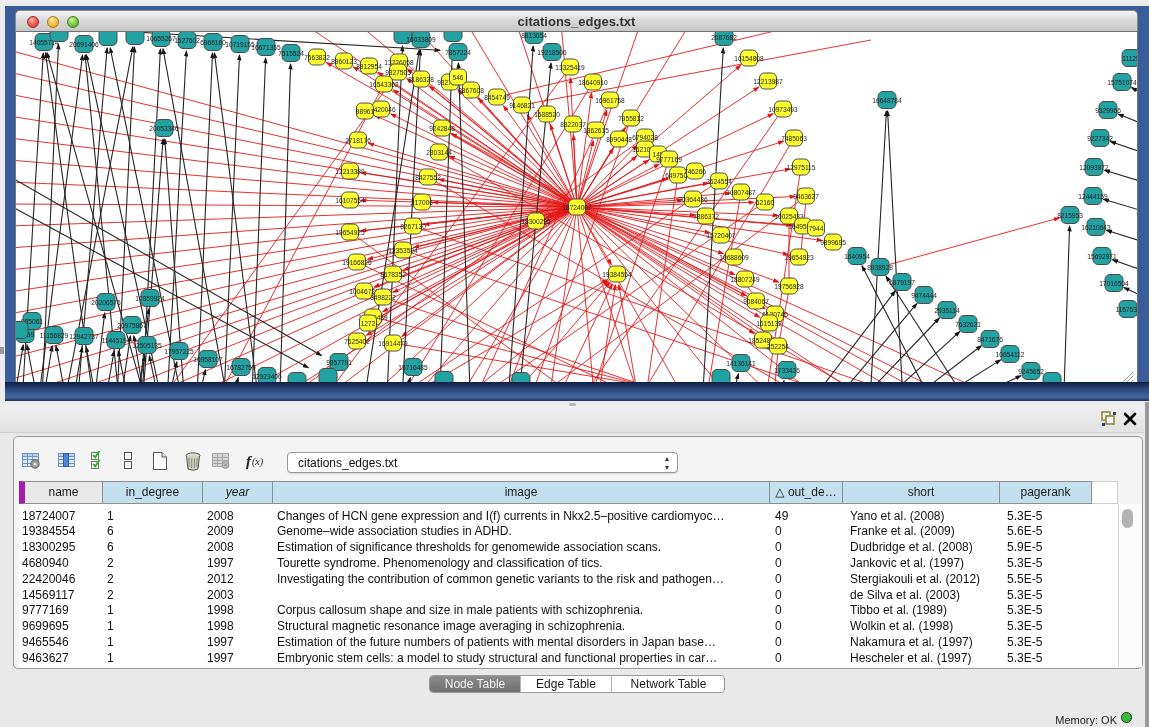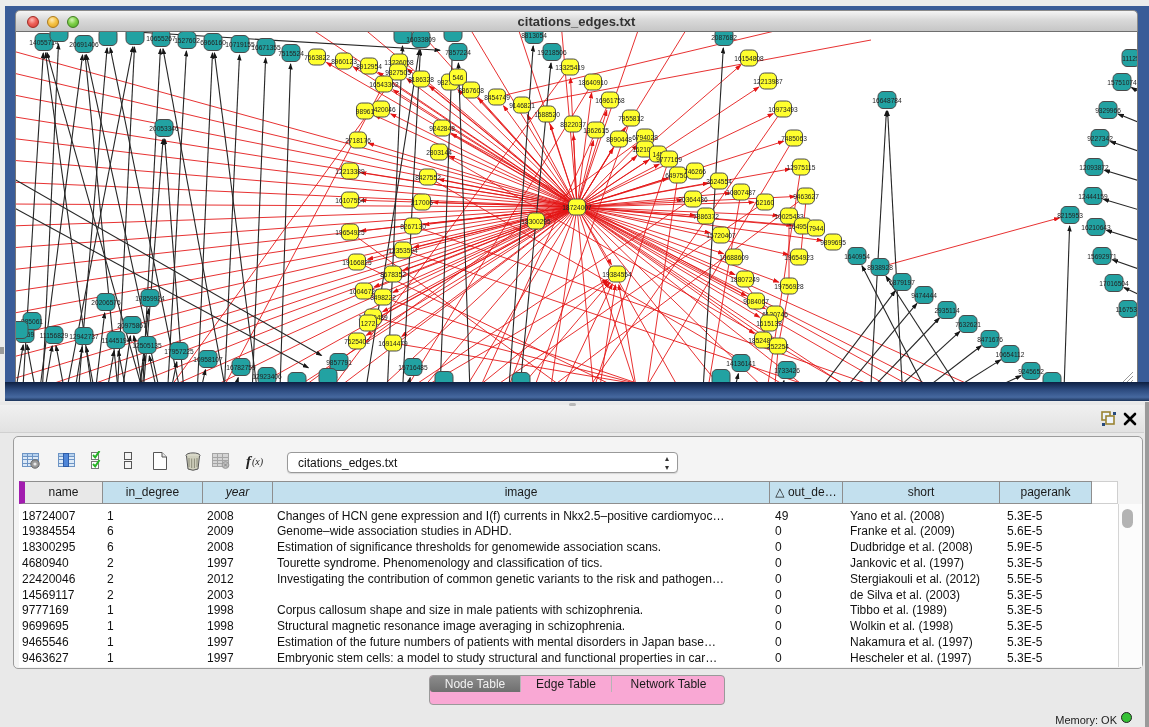--- a/index.html
+++ b/index.html
@@ -38,21 +38,21 @@
 .hcell { position:absolute; top:79px; height:23px; background:#c3e0ee;
   border:1px solid #8e8e8e; font-size:12px; color:#1a1a1a; text-align:center;
   line-height:21px; border-left:none; }
 #tablebg { left:19px; top:102px; width:1099px; height:163px; background:#fff; }
 .row { position:absolute; left:0; width:1149px; height:16px; font-size:12px; color:#111; }
 .row span { position:absolute; top:0px; white-space:nowrap; }
 #vscroll { left:1118px; top:102px; width:24px; height:163px; background:#fcfcfc;
   border-left:1px solid #d5d5d5; }
 #vthumb { left:1122px; top:107px; width:11px; height:19px; background:#b3b3b3; border-radius:6px; }
 
-#tabs { left:429px; top:273px; width:296px; height:30px; background:#f9a8d4;
+#tabs { left:429px; top:273px; width:296px; height:18px; background:#ffffff;
   border:1px solid #9a9a9a; border-radius:4px; font-size:12px; }
 .seg { position:absolute; top:0; height:16px; line-height:16px; text-align:center; color:#1a1a1a; }
 #seg1 { left:0; width:90px; background:linear-gradient(#8c8c8c,#6f6f6f); color:#f2f2f2;
   border-radius:3px 0 0 3px; }
 #seg2 { left:90px; width:91px; border-left:1px solid #b5b5b5; }
 #seg3 { left:181px; width:114px; border-left:1px solid #b5b5b5; }
 #memory { right:32px; top:312px; font-size:11px; color:#222; }
 #memdot { left:1121px; top:310px; width:11px; height:11px; border-radius:50%;
   background:#35c135; border:1px solid #222; }
 #rightstrip { left:1145px; top:0px; width:4px; height:325px; background:#9a9a9a; }

